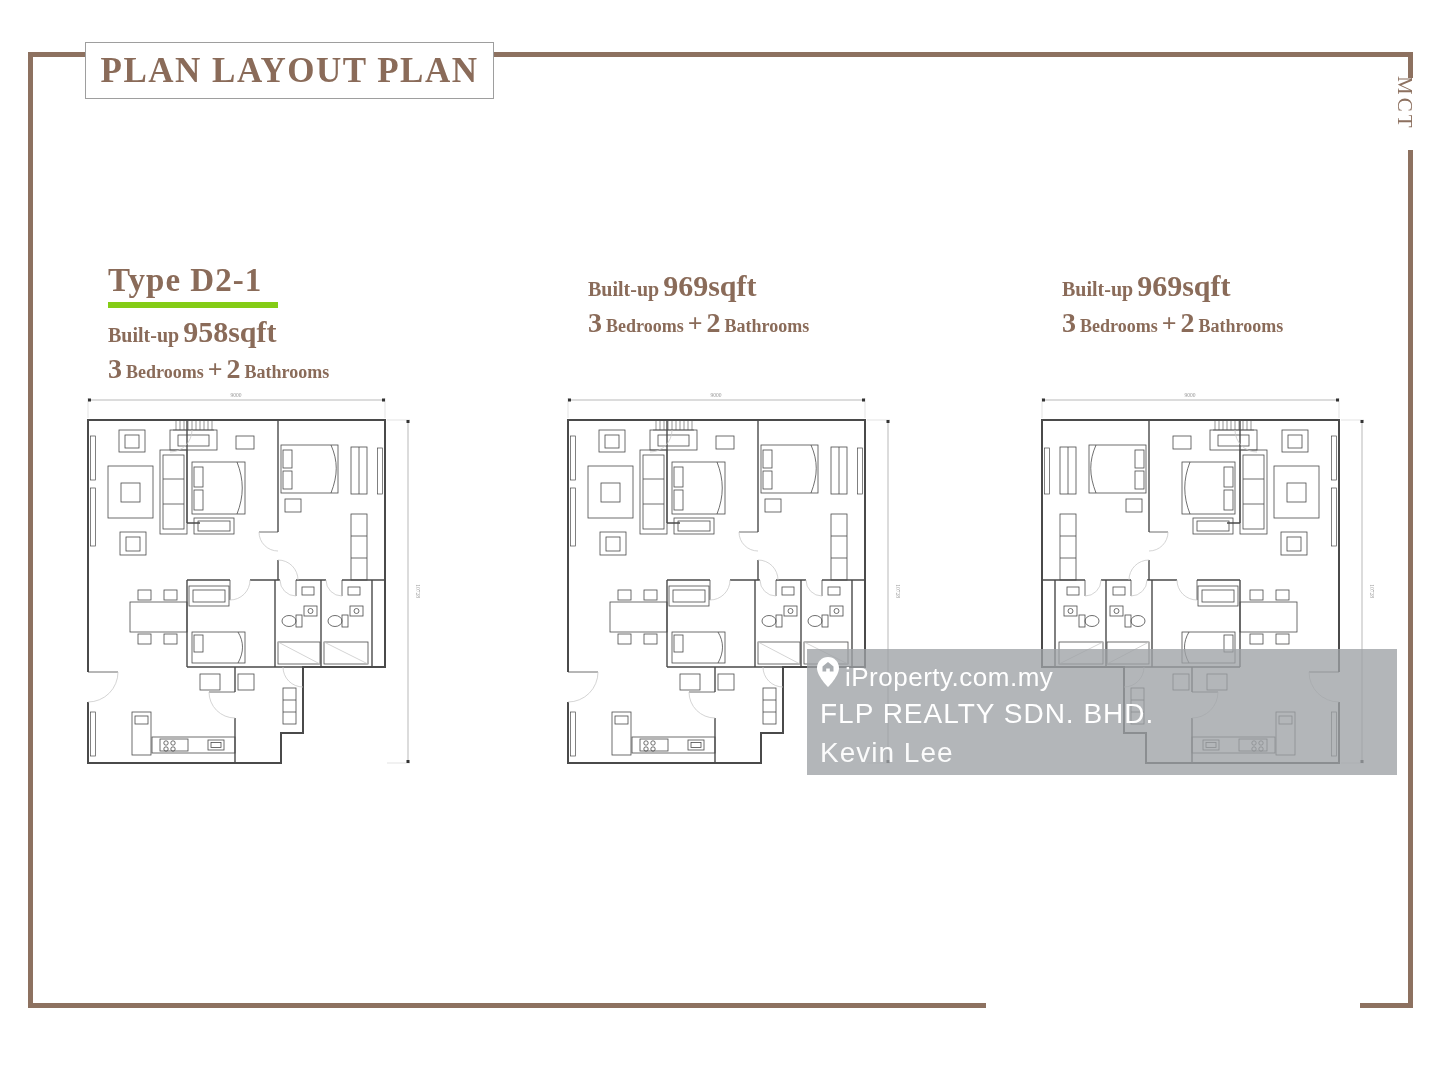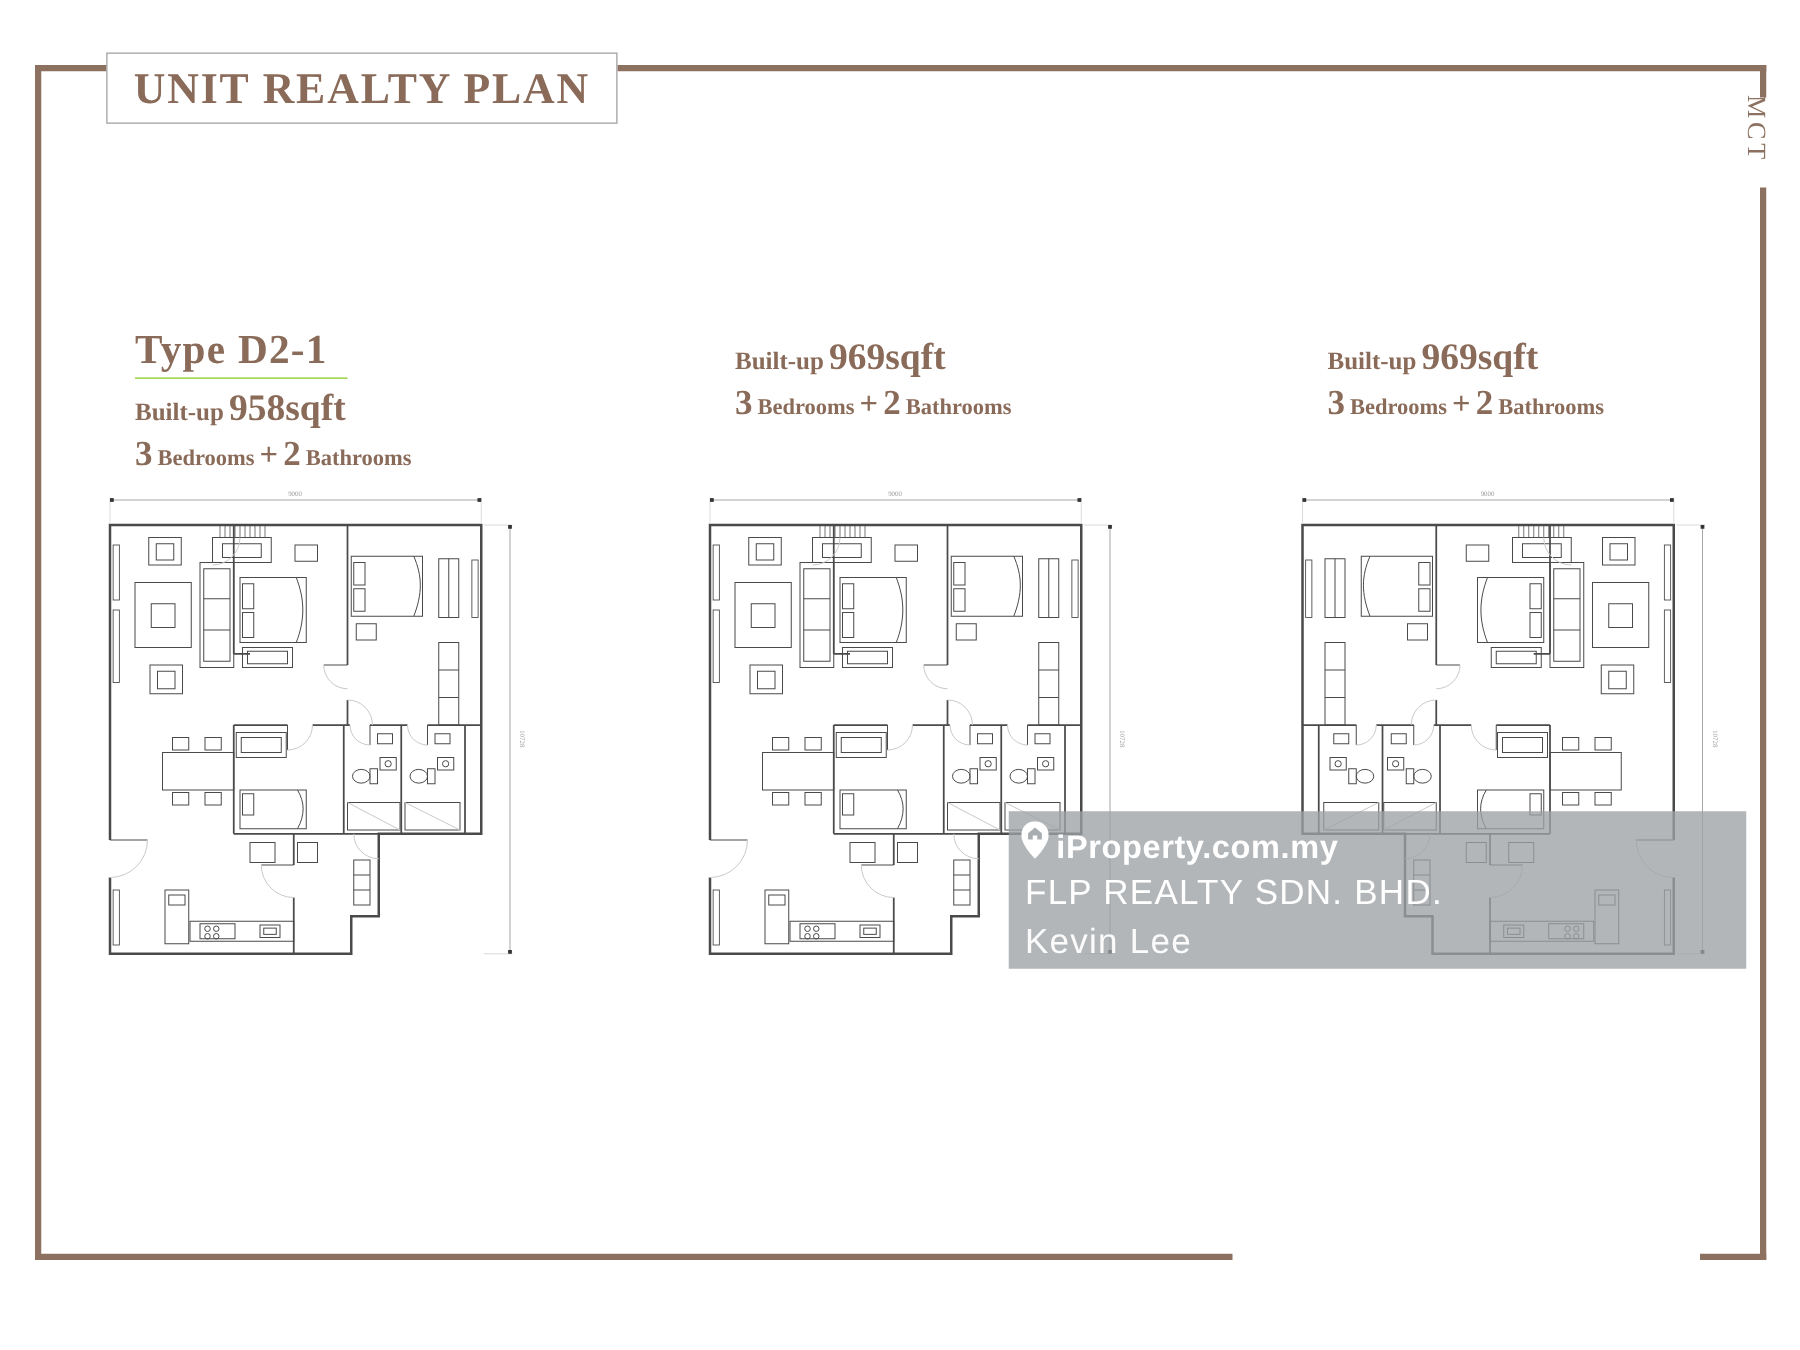--- a/index.html
+++ b/index.html
@@ -20,33 +20,33 @@
   
   .mct{position:absolute;left:1392px;top:76px;writing-mode:vertical-rl;text-orientation:mixed;
        font-size:21px;letter-spacing:3px;color:#8d7160;}
   
   .project{position:absolute;left:993px;top:988px;font-size:30px;color:#8a6b59;letter-spacing:0.5px;}
   
   .unit{position:absolute;top:262px;width:345px;color:#8a6b59;}
   .unit.u1{left:88px;} .unit.u2{left:568px;} .unit.u3{left:1042px;}
   .unit-head{margin-left:20px;}
   .type-name{display:inline-block;font-size:33px;font-weight:700;letter-spacing:1px;
-             border-bottom:1px solid #84cc16;padding:0 16px 3px 0;}
+             border-bottom:6px solid #84cc16;padding:0 16px 3px 0;}
   .builtup{margin-top:7px;font-weight:700;}
   .builtup .lbl{font-size:20px;margin-top:48px;}
   .builtup .val{font-size:30px;}
   .rooms{margin-top:4px;font-weight:700;}
   .rooms .num{font-size:28px;}
   .rooms .lbl{font-size:18px;}
   .rooms .plus{font-size:26px;}
   .plan-svg{position:absolute;left:0;top:130px;overflow:visible;}
   
   .wm{position:absolute;left:807px;top:649px;width:590px;height:126px;
       background:rgba(158,161,165,0.78);color:#ffffff;font-family:"Liberation Sans",sans-serif;}
-  .wm-row1{position:absolute;left:38px;top:13px;font-size:26px;font-weight:700;letter-spacing:0.5px;}
+  .wm-row1{position:absolute;left:38px;top:13px;font-size:26px;font-weight:400;letter-spacing:0.5px;}
   .wm-row2{position:absolute;left:13px;top:49px;font-size:28px;font-weight:400;letter-spacing:1px;}
   .wm-row3{position:absolute;left:13px;top:88px;font-size:28px;font-weight:300;letter-spacing:1px;opacity:0.95;}
   .wm-pin{position:absolute;left:10px;top:8px;}
 </style>
 </head>
 <body>
 
 <svg width="0" height="0" style="position:absolute">
   <defs>
     <g id="planShape" fill="none" stroke="#4a4a4a" stroke-width="0.8">
@@ -160,21 +160,21 @@
 <div class="canvas">
 
   <div class="fr frame-top"></div>
   <div class="fr frame-left"></div>
   <div class="fr frame-right-stub-top"></div>
   <div class="fr frame-right"></div>
   <div class="fr frame-bottom-left"></div>
   <div class="fr frame-bottom-right"></div>
 
   <div class="title-box">
-    <span>UNIT REALTY PLAN</span>
+    <span>PLAN LAYOUT PLAN</span>
   </div>
 
   <div class="mct">MCT</div>
 
   <div class="unit u1">
     <div class="unit-head">
       <span class="type-name">Type D2-1</span>
       <div class="builtup">
         <span class="lbl">Built-up</span>
         <span class="val">958sqft</span>

